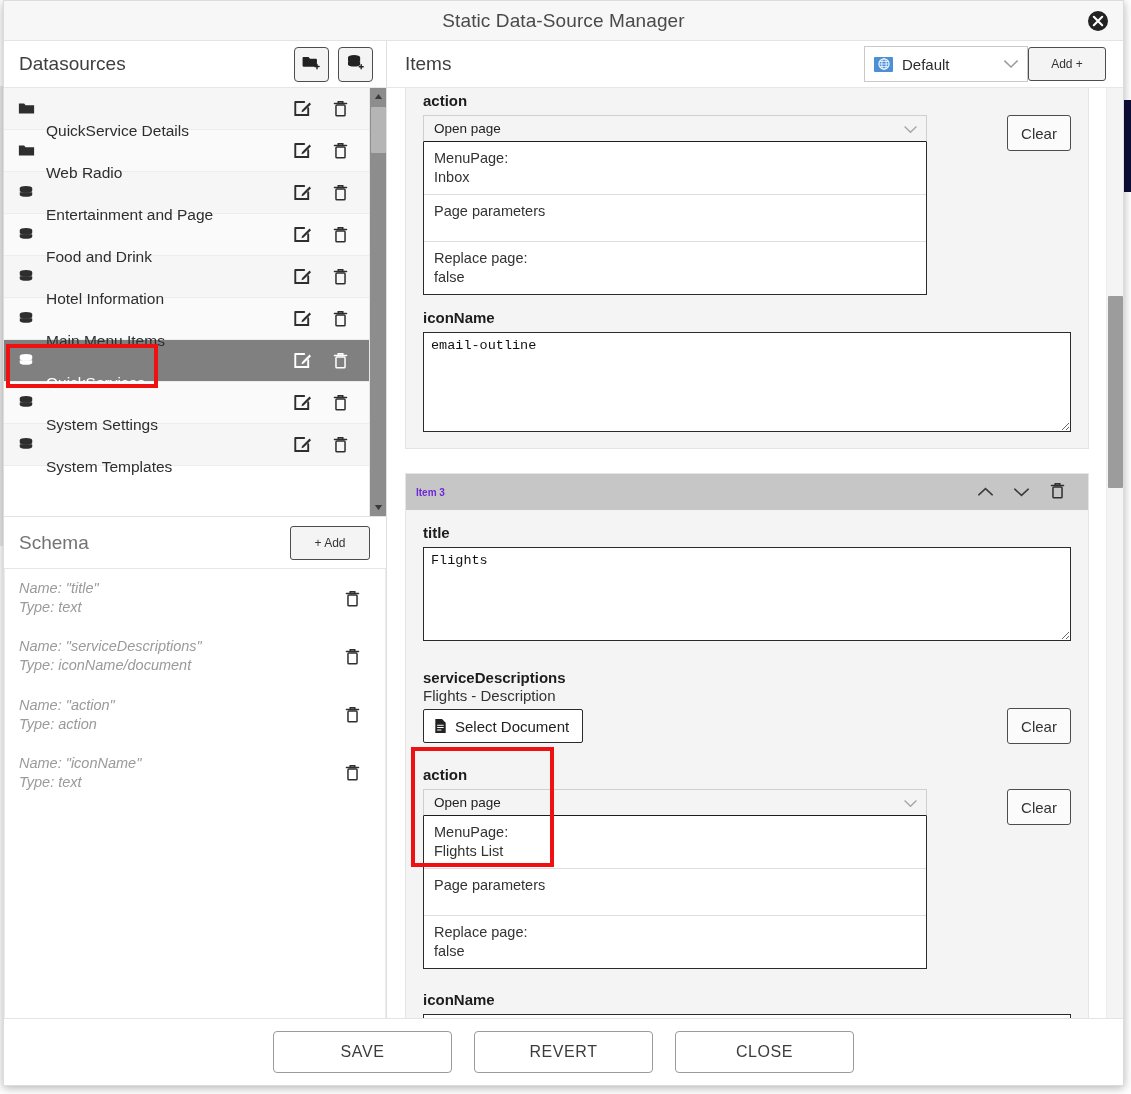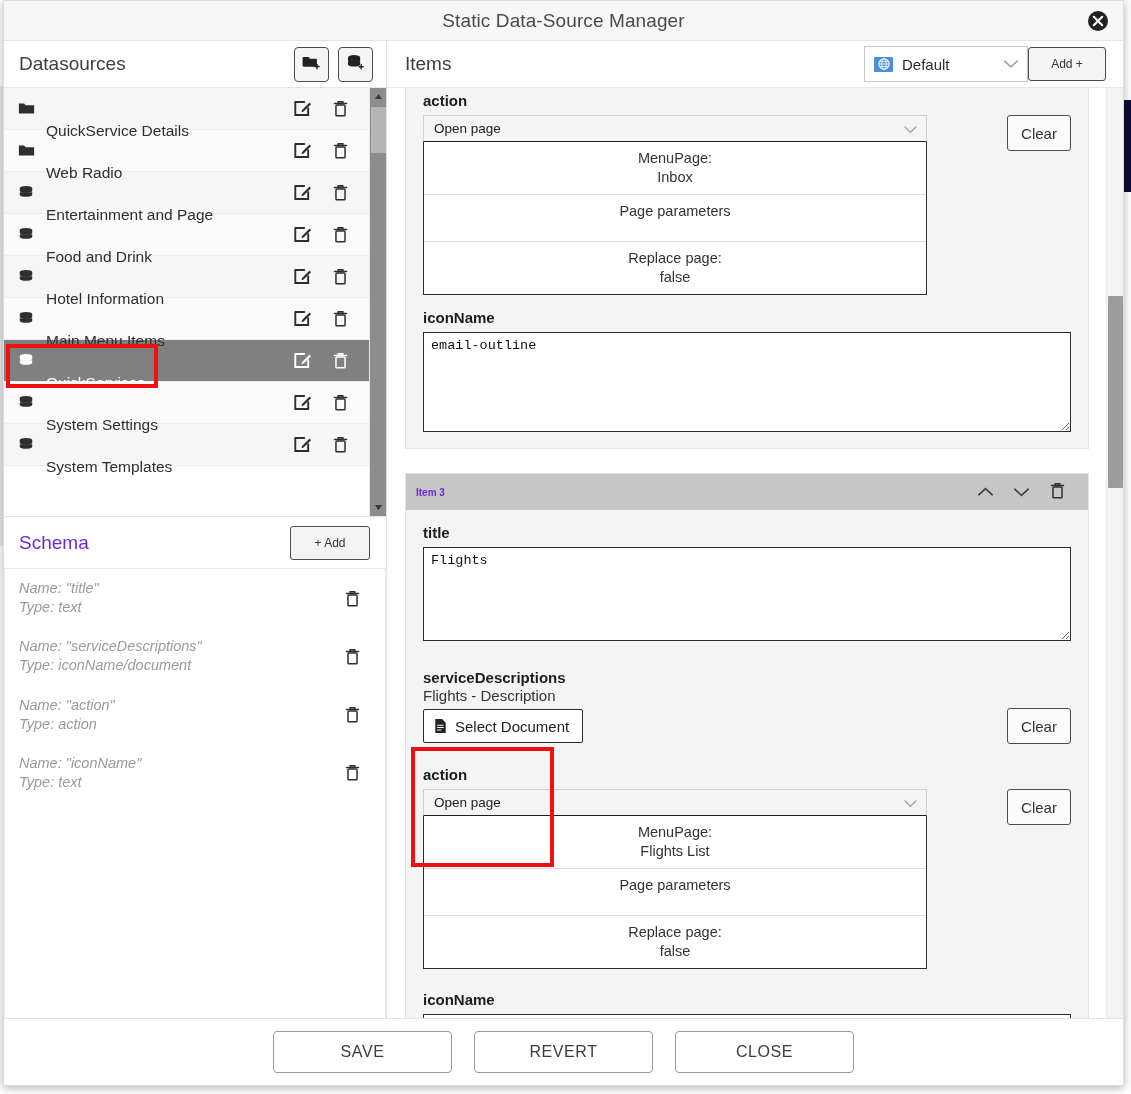--- a/index.html
+++ b/index.html
@@ -133,21 +133,21 @@
     border-radius: 1px; cursor: pointer;
   }
 
   
   #schemawrap { flex: 1 1 auto; display: flex; flex-direction: column; min-height: 0; }
   .schema-head {
     height: 52px; flex: 0 0 52px;
     display: flex; align-items: center; padding: 0 16px 0 15px;
     border-bottom: 1px solid #e6e6e6; background: #fff;
   }
-  .schema-head .sh-title { flex: 1 1 auto; font-size: 19px; color: #6d28d9; }
+  .schema-head .sh-title { flex: 1 1 auto; font-size: 19px; color: #737373; }
   #schema-list {
     flex: 1 1 auto; overflow: hidden;
     border-left: 1px solid #ececec; border-right:1px solid #ececec;
     background: #fff;
   }
   .schema-row {
     display: flex; align-items: center;
     padding: 10px 18px 10px 14px; min-height: 52px;
   }
   .schema-row .sr-txt {
@@ -203,21 +203,21 @@
   }
   .combo-row { display: flex; align-items: flex-start; }
   .combo-col { flex: 1 1 auto; max-width: 504px; }
   .combo {
     height: 27px; border: 1px solid #cfcfcf; border-bottom: 1px solid #1d1d1d;
     background: #f4f4f4; display: flex; align-items: center;
     padding: 0 8px 0 10px; cursor: pointer;
   }
   .combo .cb-label { flex: 1 1 auto; font-size: 13.5px; color: #222; }
   .kvbox { border: 1px solid #2b2b2b; border-top: none; background: #fff; }
-  .kv { padding: 7px 10px 8px 10px; border-bottom: 1px solid #dedede; font-size: 14.5px; color: #333; line-height: 1.28; min-height: 47px; text-align: center;}
+  .kv { padding: 7px 10px 8px 10px; border-bottom: 1px solid #dedede; font-size: 14.5px; color: #333; line-height: 1.28; min-height: 47px;}
   .kv:last-child { border-bottom: none; }
   .clear-btn {
     width: 64px; height: 36px; border: 1px solid #4d4d4d; border-radius: 3px;
     background: #fbfbfb; cursor: pointer; font-size: 15px; color: #333;
     display: flex; align-items: center; justify-content: center;
     margin-left: auto;
   }
   .doc-btn {
     height: 34px; border: 1px solid #2b2b2b; border-radius: 2px; background: #fff;
     display: inline-flex; align-items: center; padding: 0 13px 0 10px;

